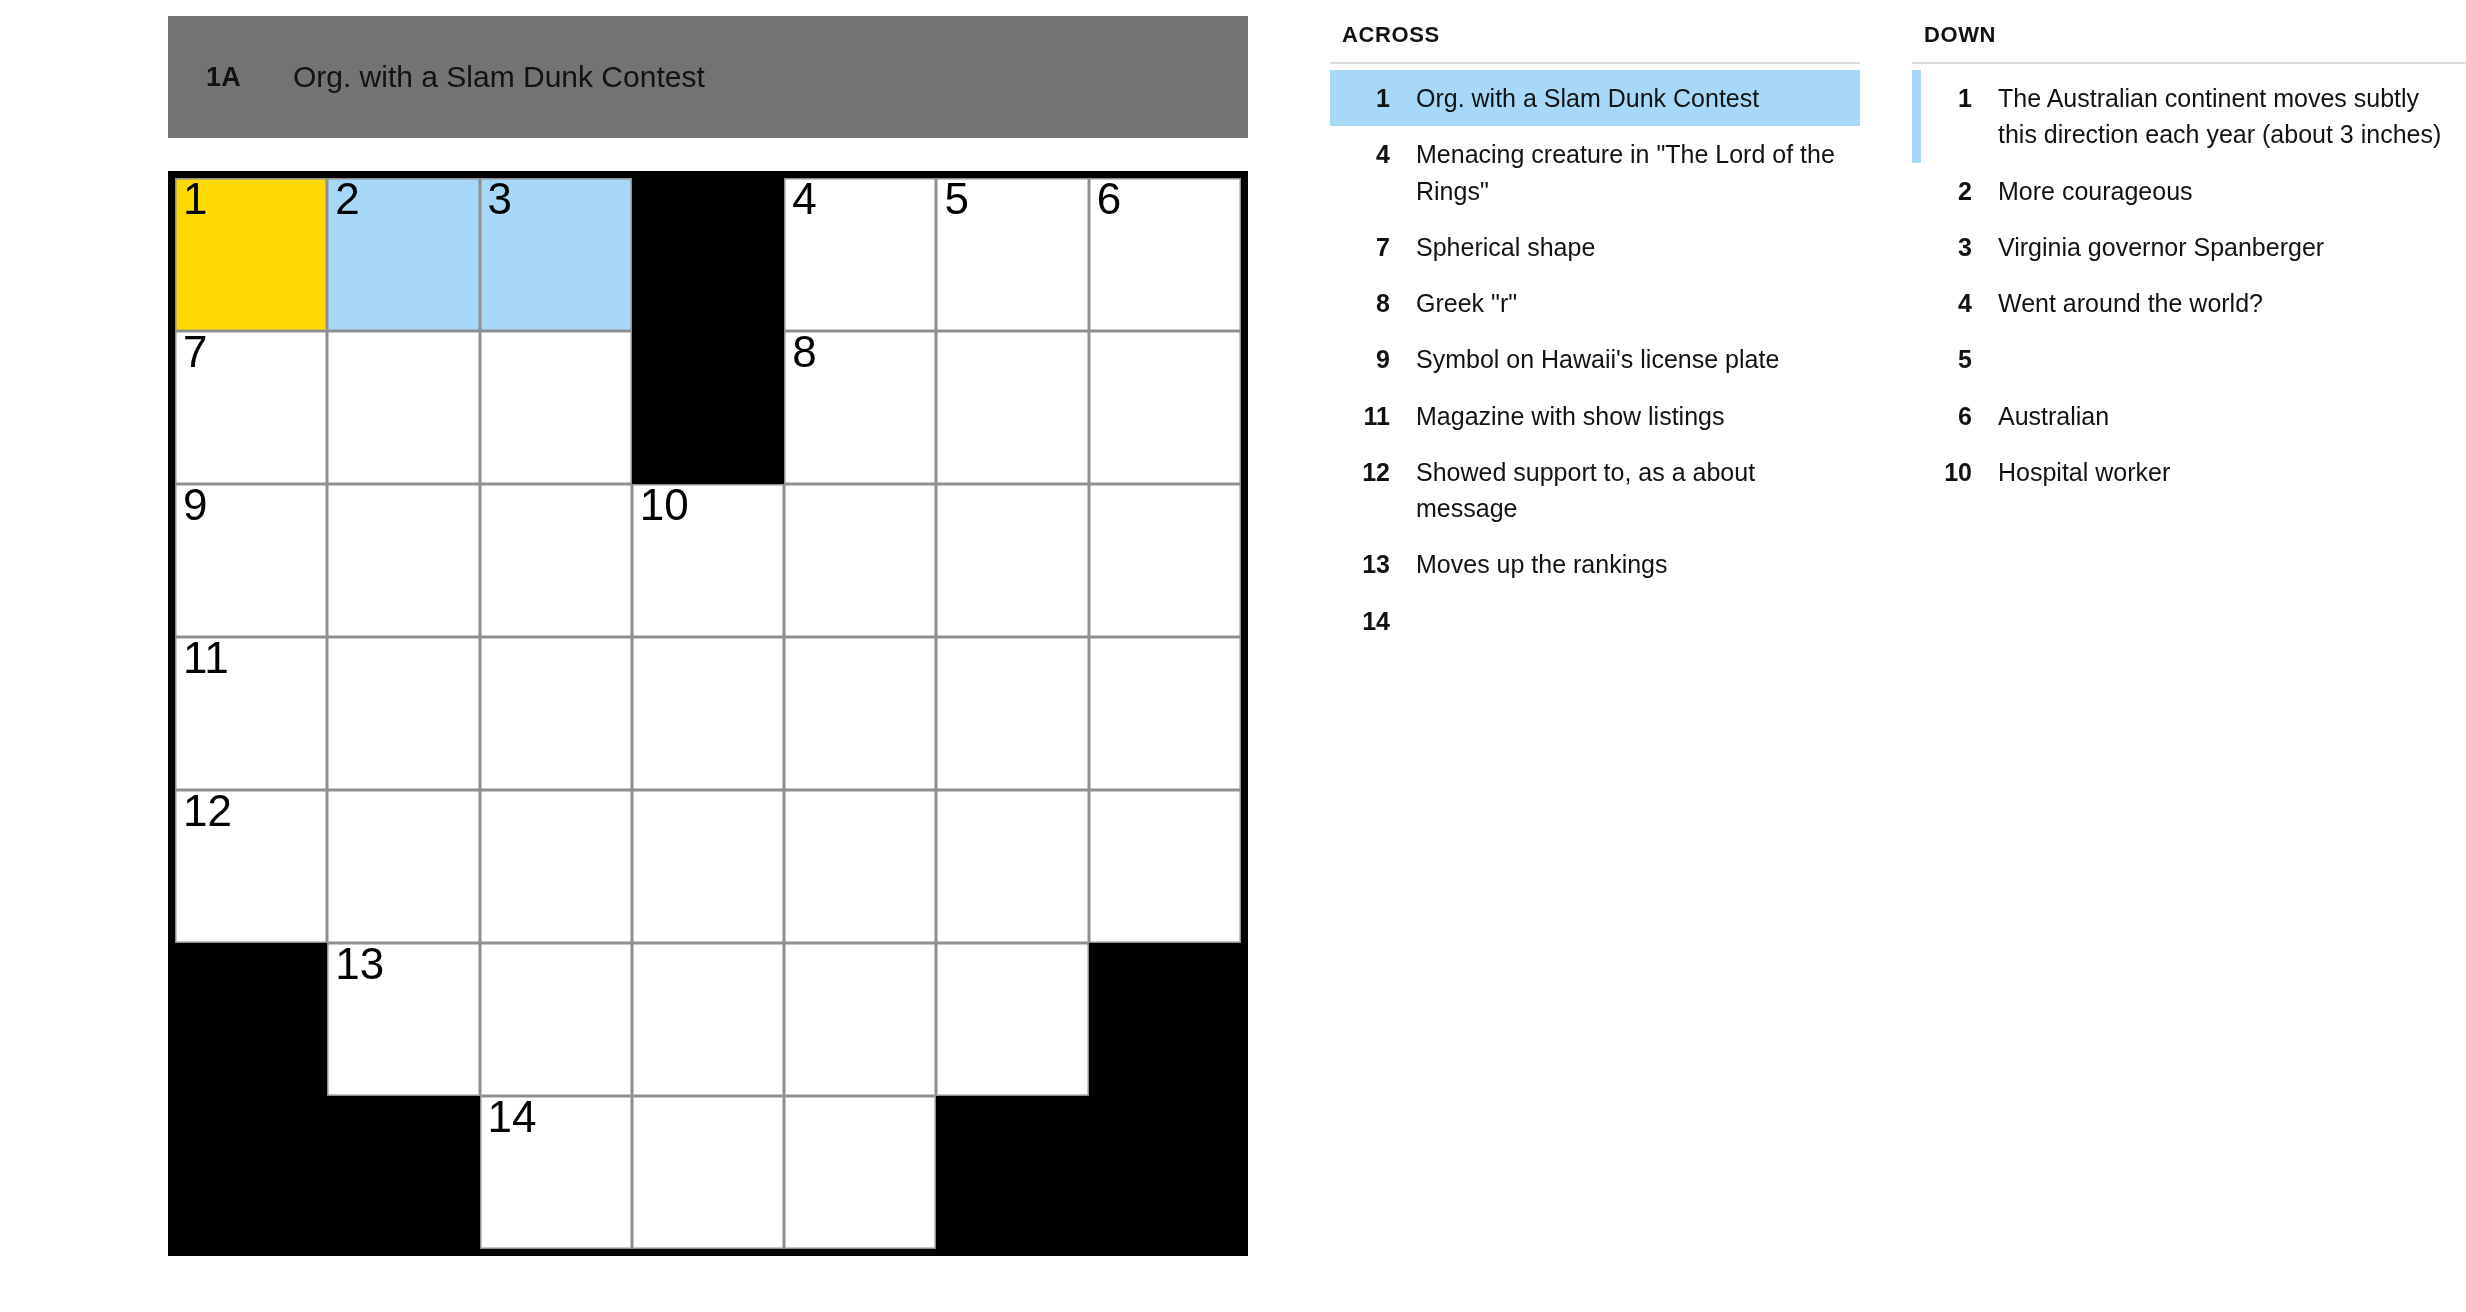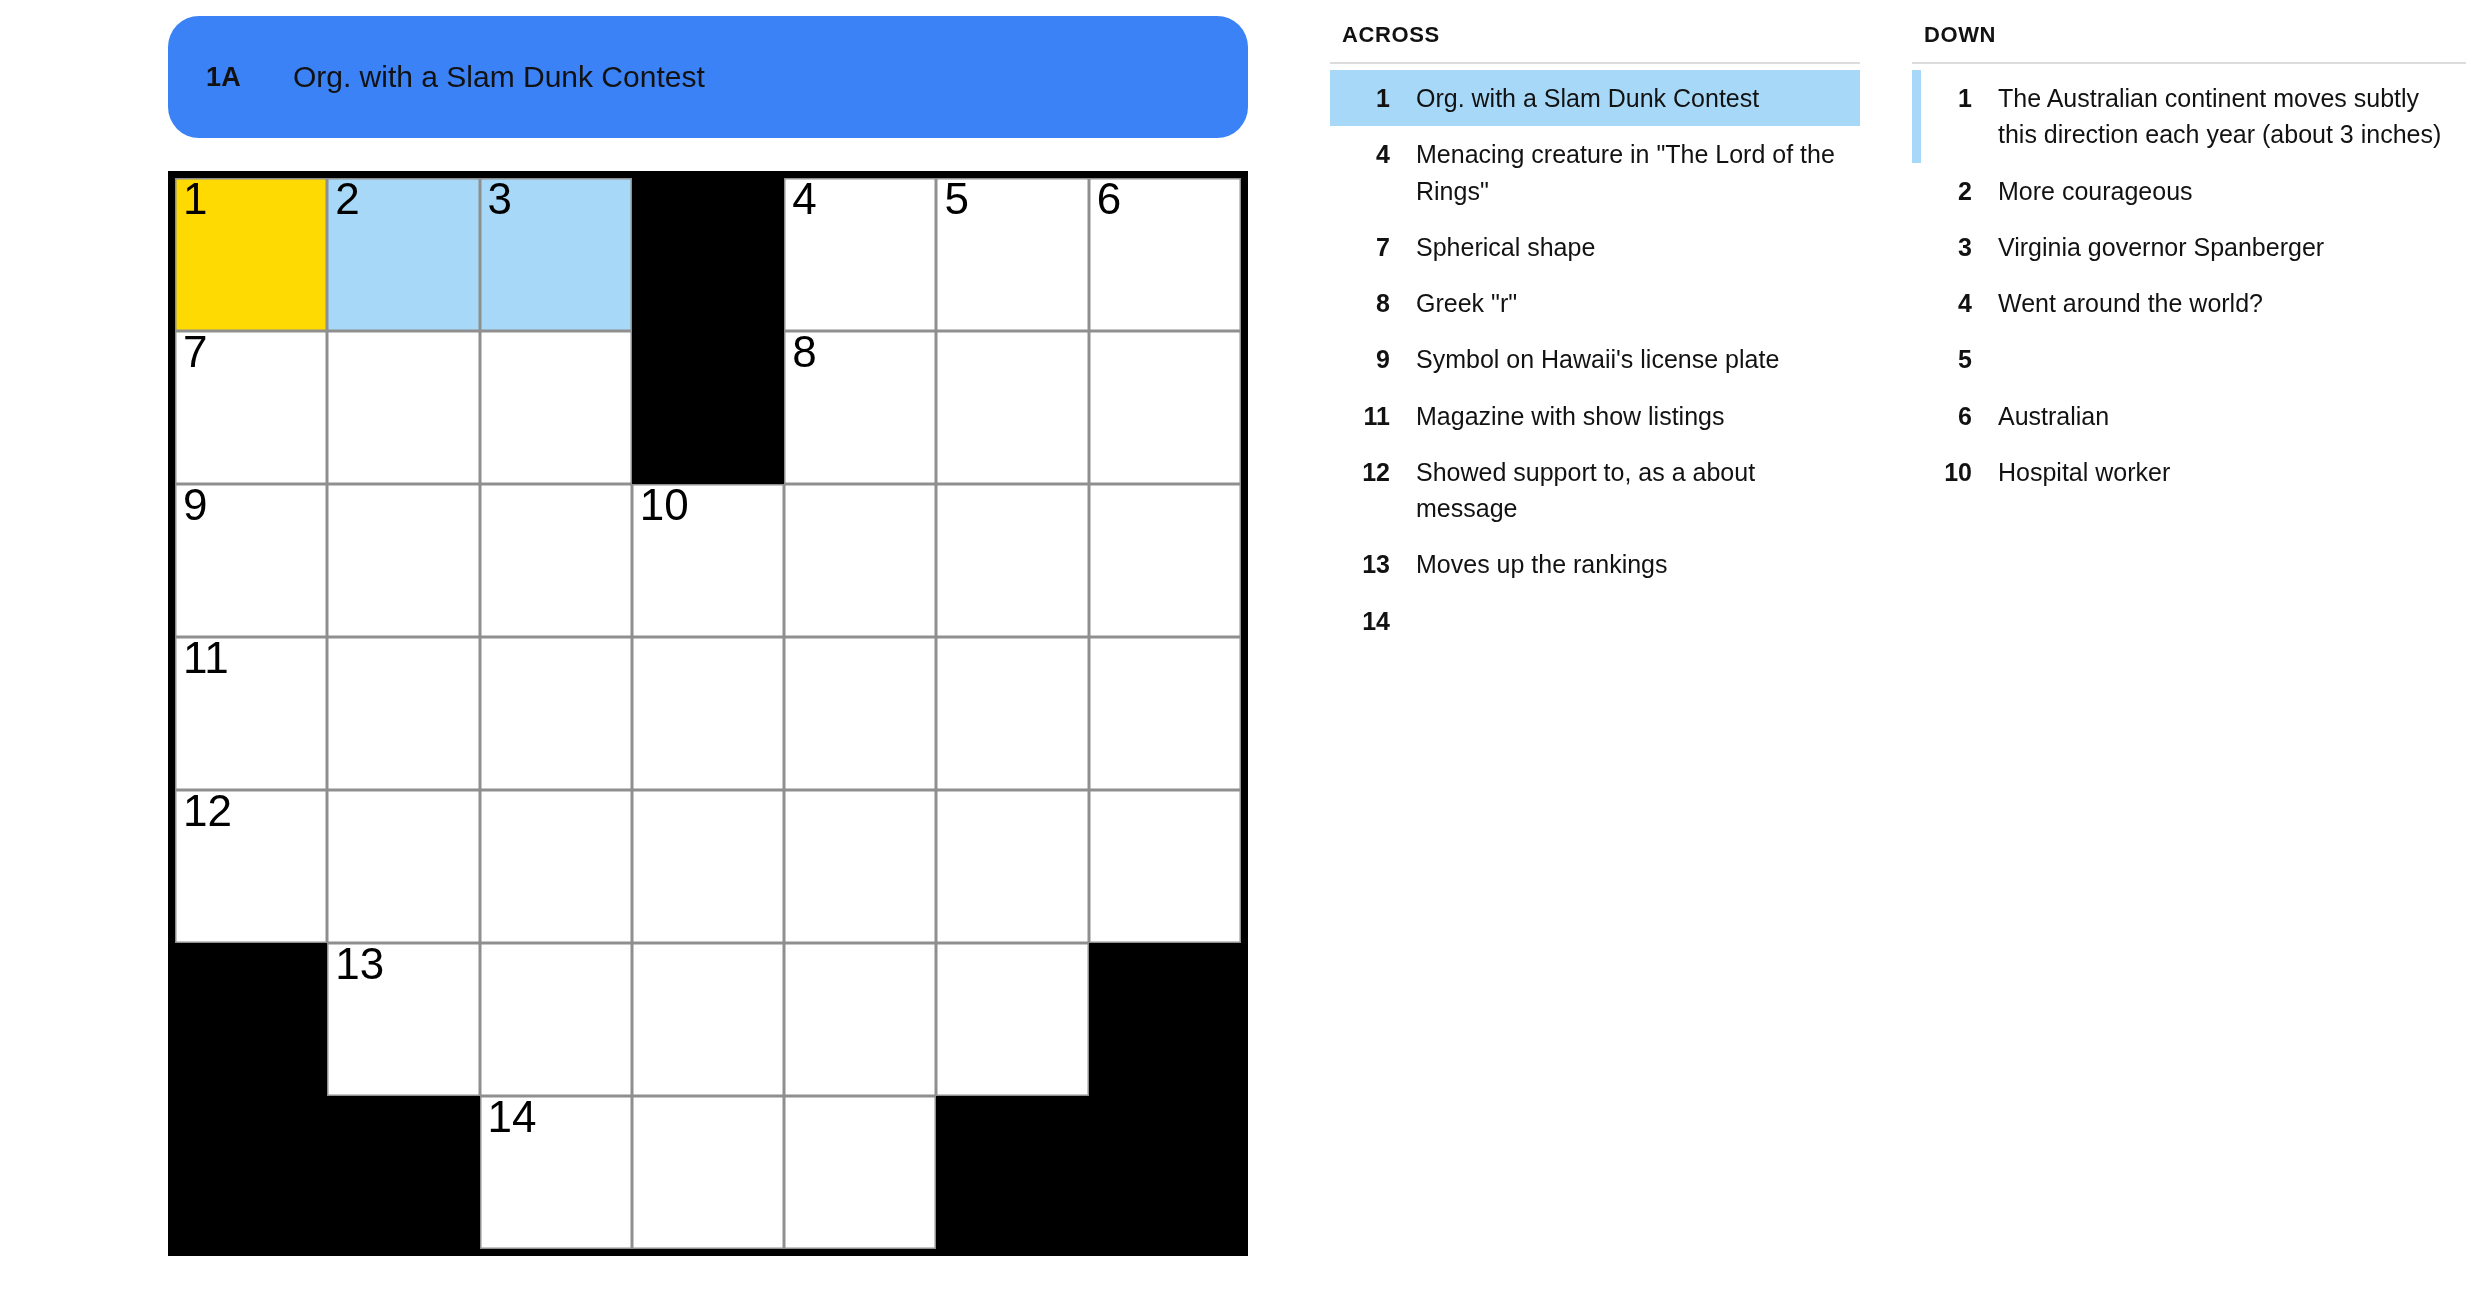--- a/index.html
+++ b/index.html
@@ -23,26 +23,25 @@
   
   .puzzle-col {
     position: absolute;
     left: 168px;
     top: 16px;
     width: 1080px;
   }
   .clue-banner {
     width: 1080px;
     height: 122px;
-    background: #3b82f6;
+    background: #737373;
     display: flex;
     align-items: center;
     box-sizing: border-box;
     padding-left: 38px;
-    border-radius: 31px;
   }
   .clue-banner .cb-num {
     font-size: 27px;
     font-weight: bold;
     letter-spacing: 0.2px;
     margin-right: 52px;
   }
   .clue-banner .cb-text {
     font-size: 30px;
     font-weight: 400;

